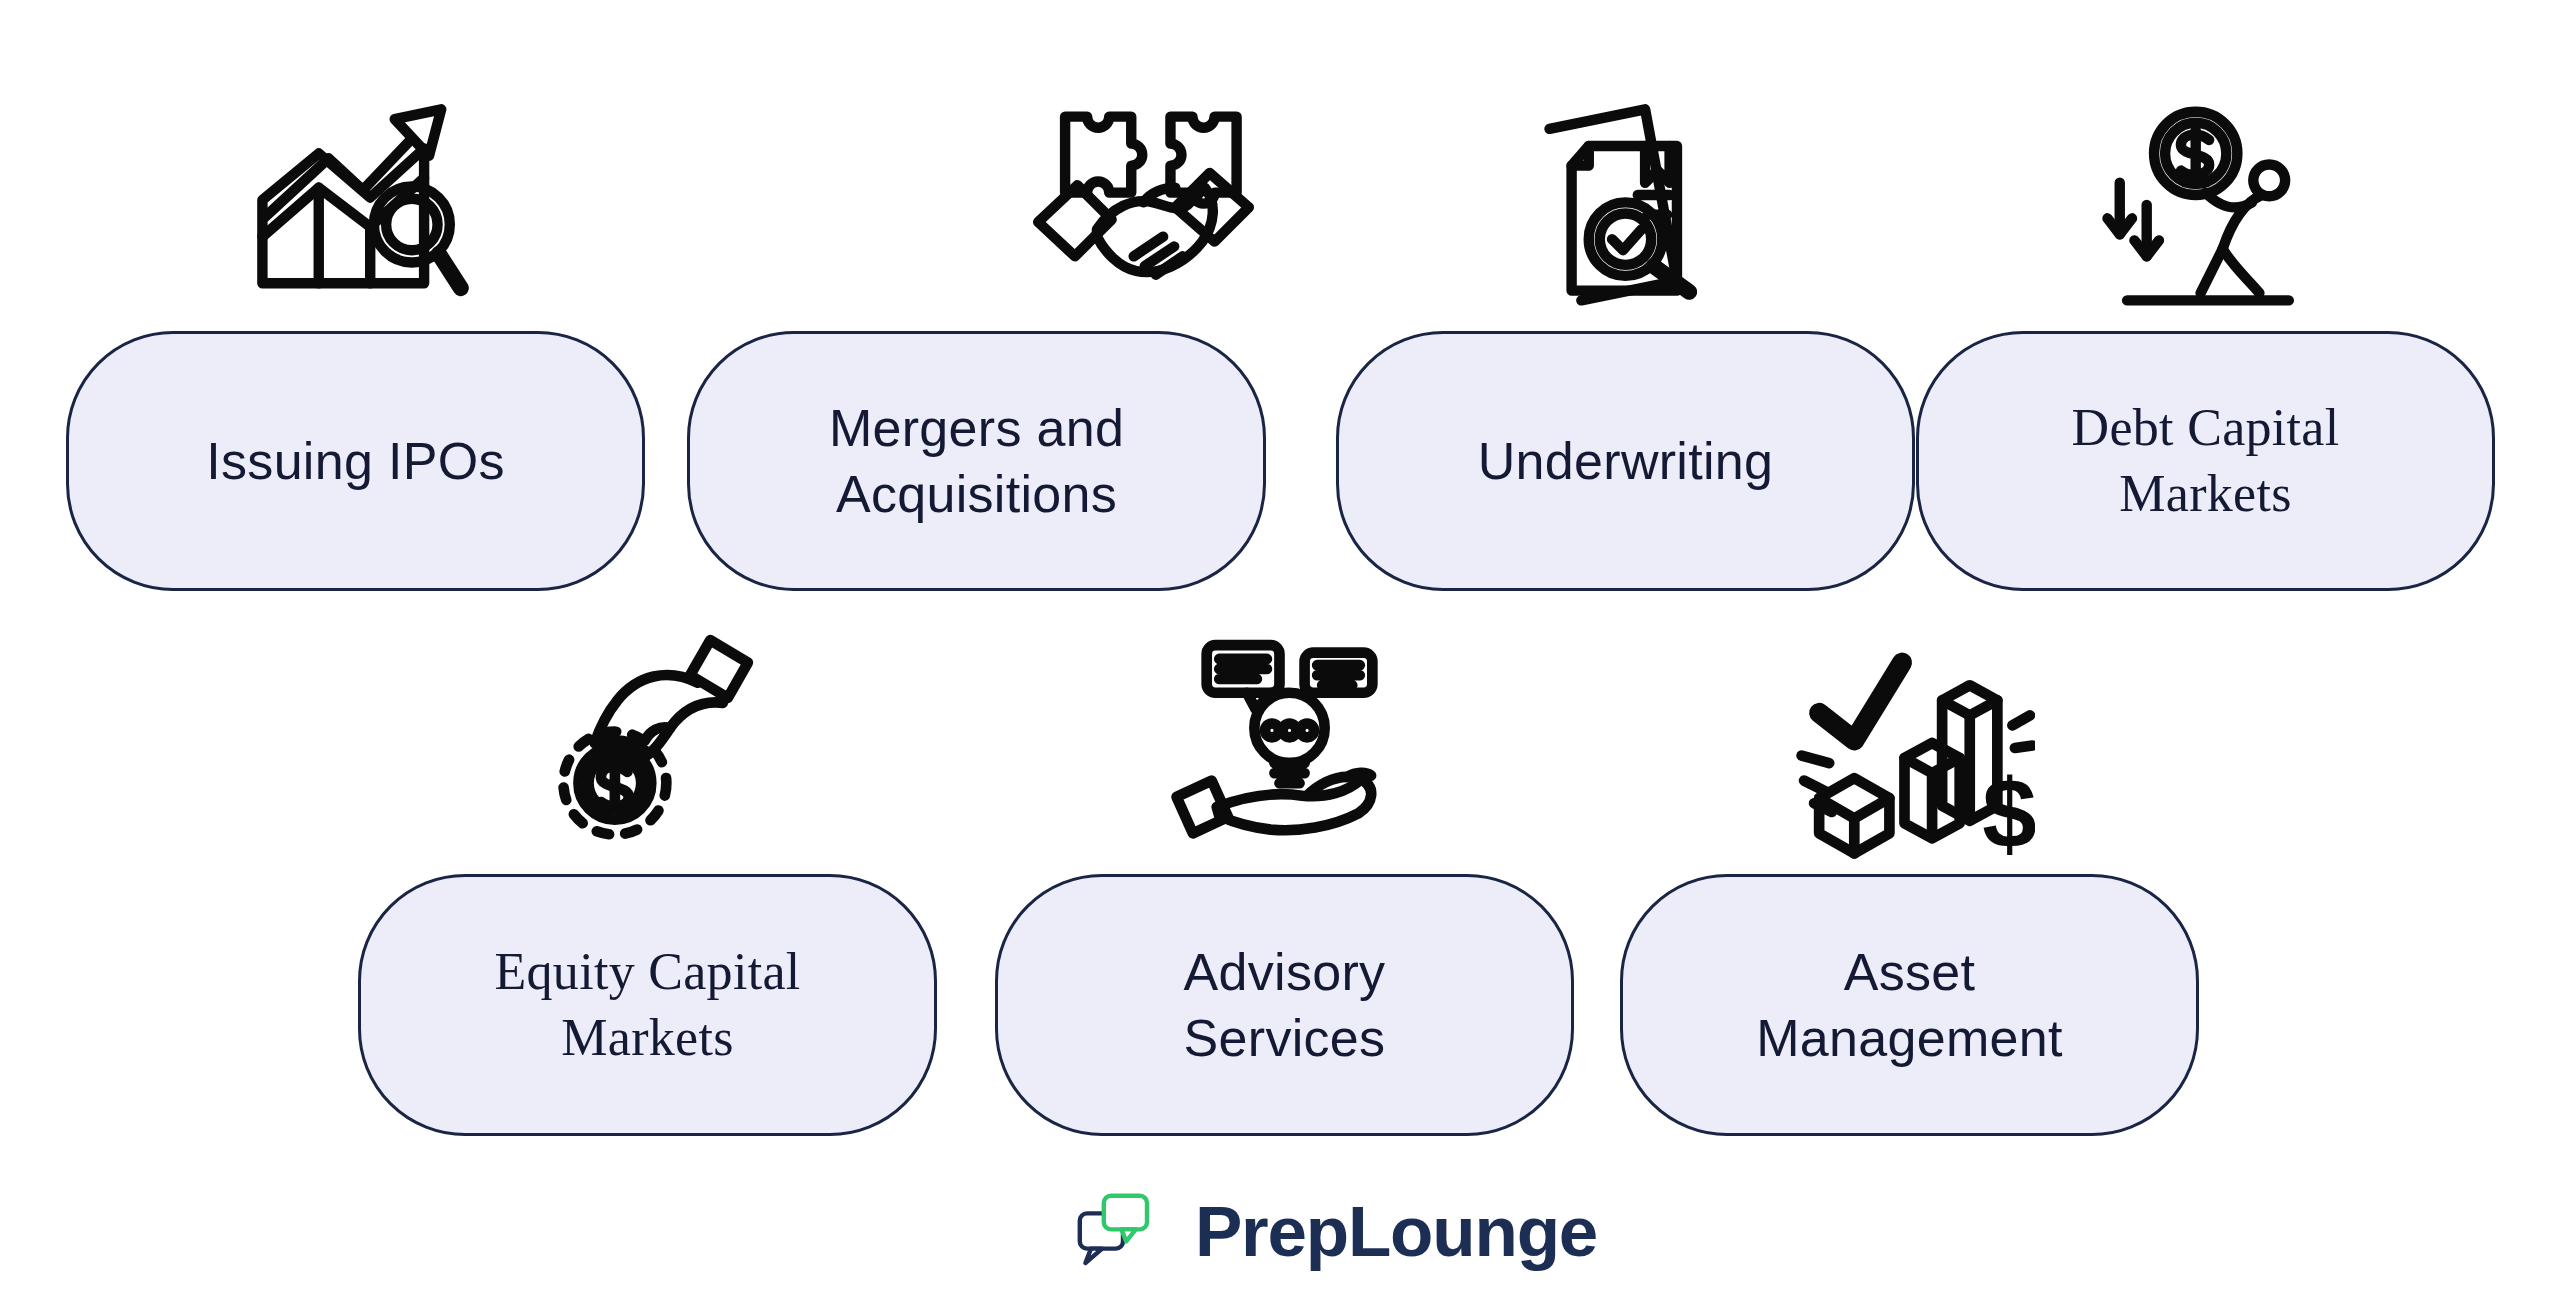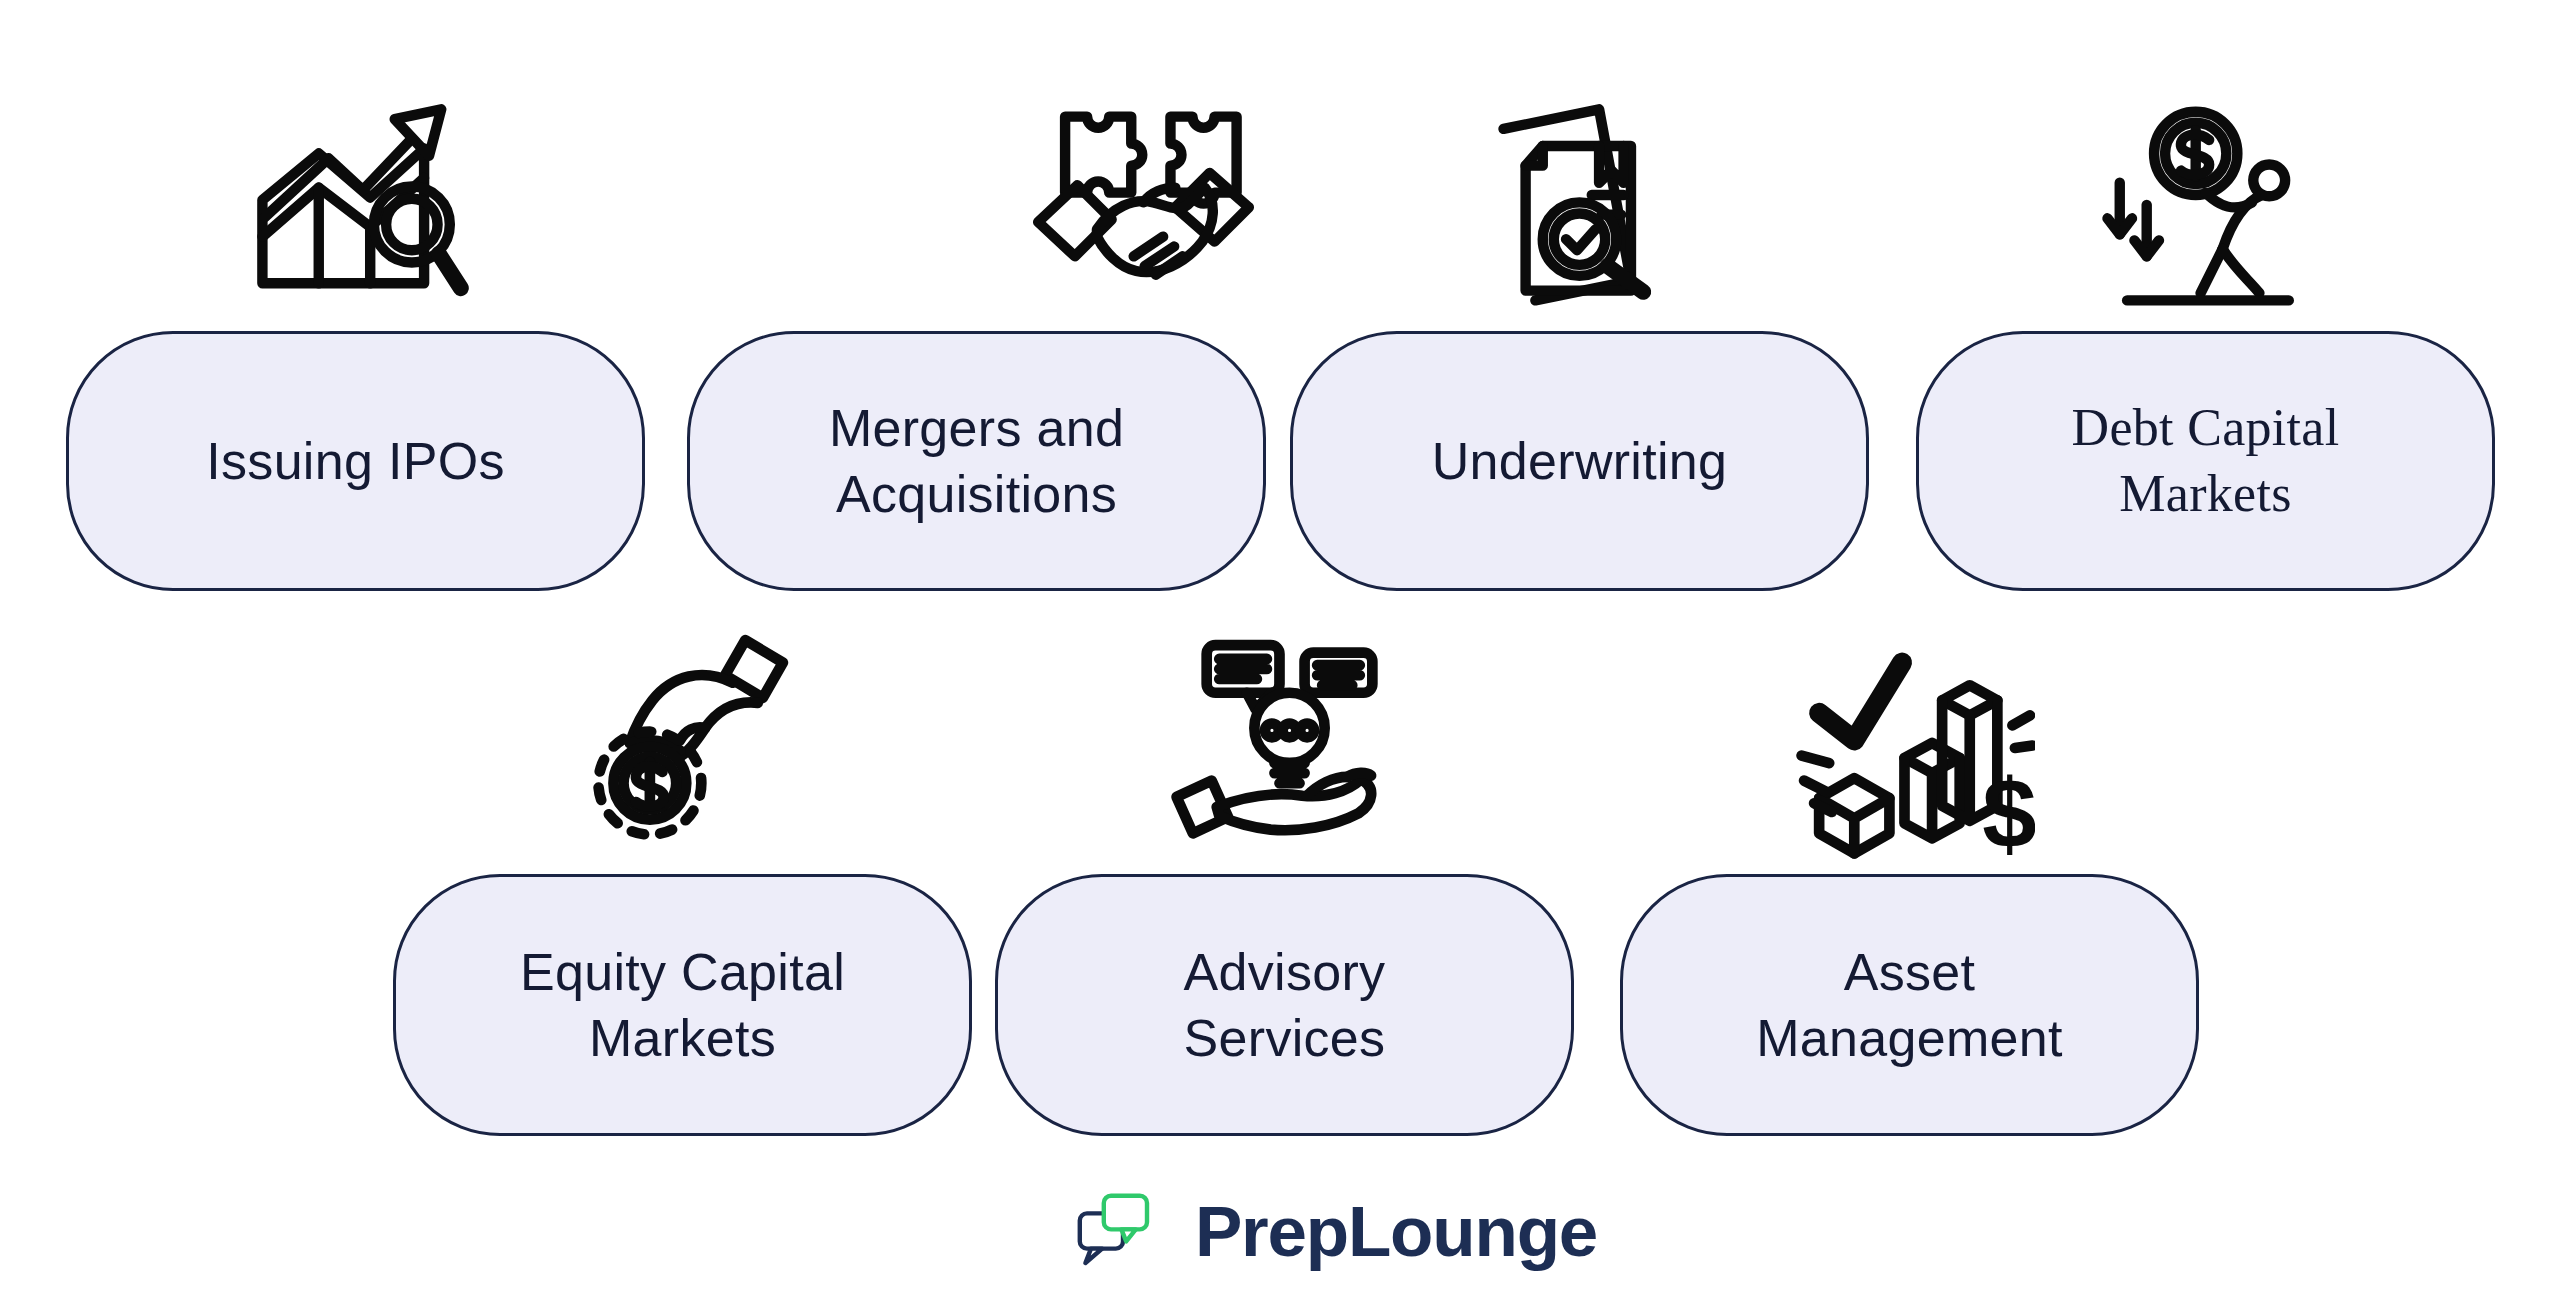--- a/index.html
+++ b/index.html
@@ -85,21 +85,21 @@
         <path class="ln" d="M101 156 l24 -16"></path>
         <path class="ln" d="M110 163 l22 -15"></path>
       </svg>
     </div>
     <div class="pill pill-r1">
       <span class="pill-label">Mergers and
 Acquisitions</span>
     </div>
   </div>
 
-  <div class="cell" style="left:1290px;top:64px;width:579px;">
+  <div class="cell" style="left:1336px;top:64px;width:579px;">
     <div class="icon-slot-r1">
       <svg class="icon" width="245" height="245" viewBox="0 0 200 200">
         <path class="ln" d="M38 44 L116 28 L142 168 L64 184"></path>
         <path class="ln" d="M56 74 L70 58 H142 V176 H56 Z"></path>
         <path class="ln" d="M70 58 V74 H56"></path>
         <path class="ln" d="M116 58 V88 L126 78 L136 88 V58"></path>
         <path class="ln" d="M110 98 h26"></path>
         <path class="ln" d="M118 114 h16"></path>
         <circle class="ln" cx="100" cy="134" r="30"></circle>
         <circle class="ln" cx="100" cy="134" r="21"></circle>
@@ -130,21 +130,21 @@
         <path class="ln" d="M114 142 C124 158 134 166 144 178"></path>
         <path class="ln" d="M36 184 H168"></path>
       </svg>
     </div>
     <div class="pill pill-r1">
       <span class="pill-label">Debt Capital
 Markets</span>
     </div>
   </div>
 
-  <div class="cell" style="left:393px;top:616px;width:579px;">
+  <div class="cell" style="left:358px;top:616px;width:579px;font-family:Liberation Serif, serif;">
     <div class="icon-slot-r2">
       <svg class="icon" width="251" height="251" viewBox="0 0 200 200">
         <path class="ln" d="M150 16 L180 34 L164 62 L134 44 Z"></path>
         <path class="ln" d="M140 50 C116 38 92 44 76 64 C68 74 62 86 58 98"></path>
         <path class="ln" d="M160 66 C142 64 128 72 118 86 C110 98 104 106 96 110"></path>
         <path class="ln" d="M58 98 C74 94 88 96 98 104"></path>
         <path class="ln" d="M118 86 C110 84 102 88 98 96"></path>
         <circle class="ln" cx="74" cy="130" r="29"></circle>
         <circle class="ln" cx="74" cy="130" r="21"></circle>
         <path class="ln" d="M74 113 V147"></path>

